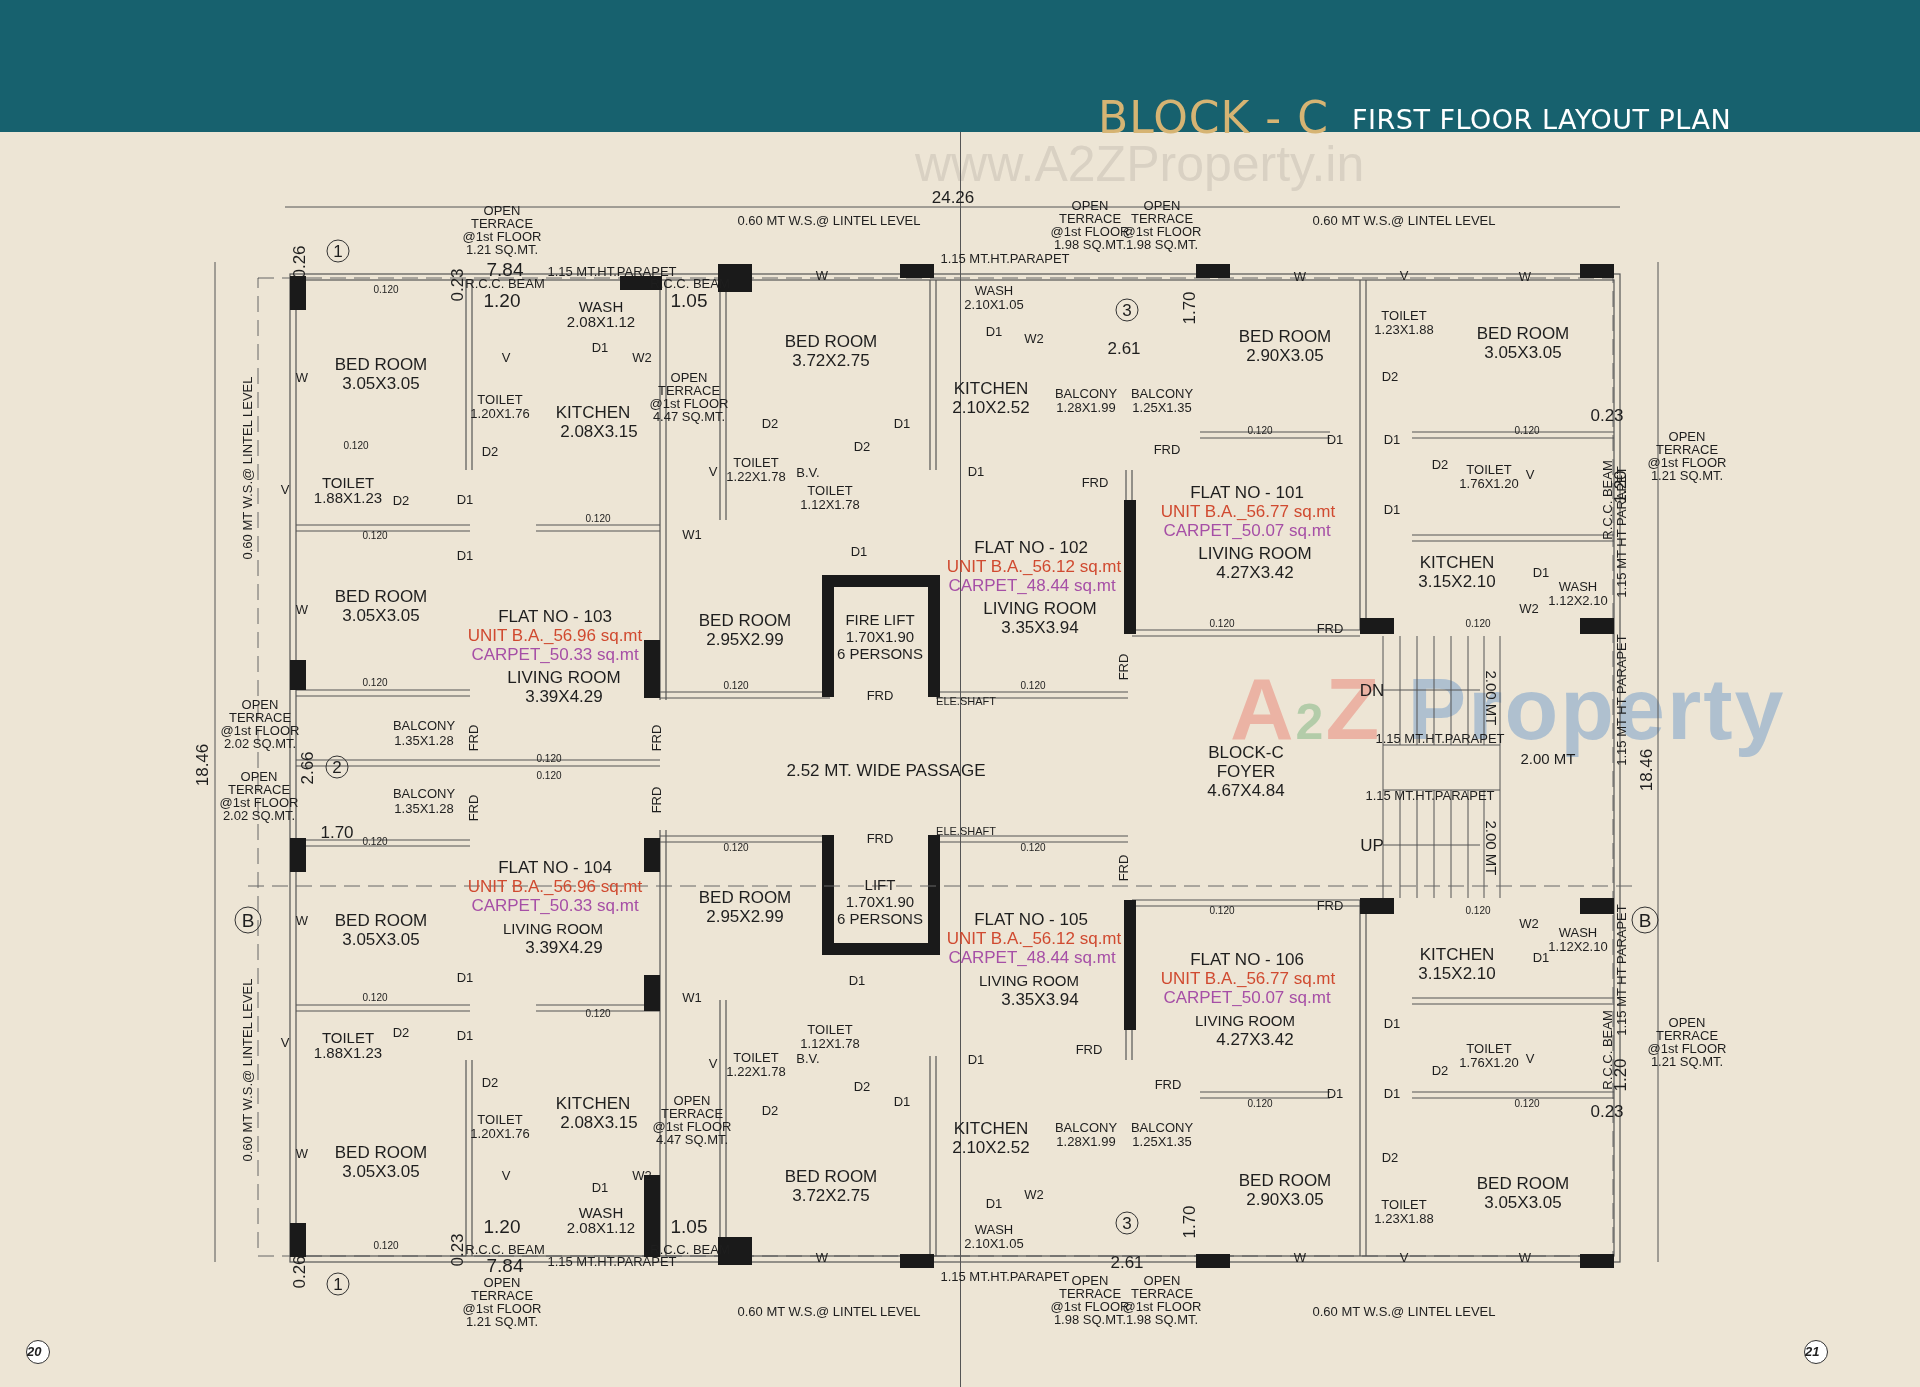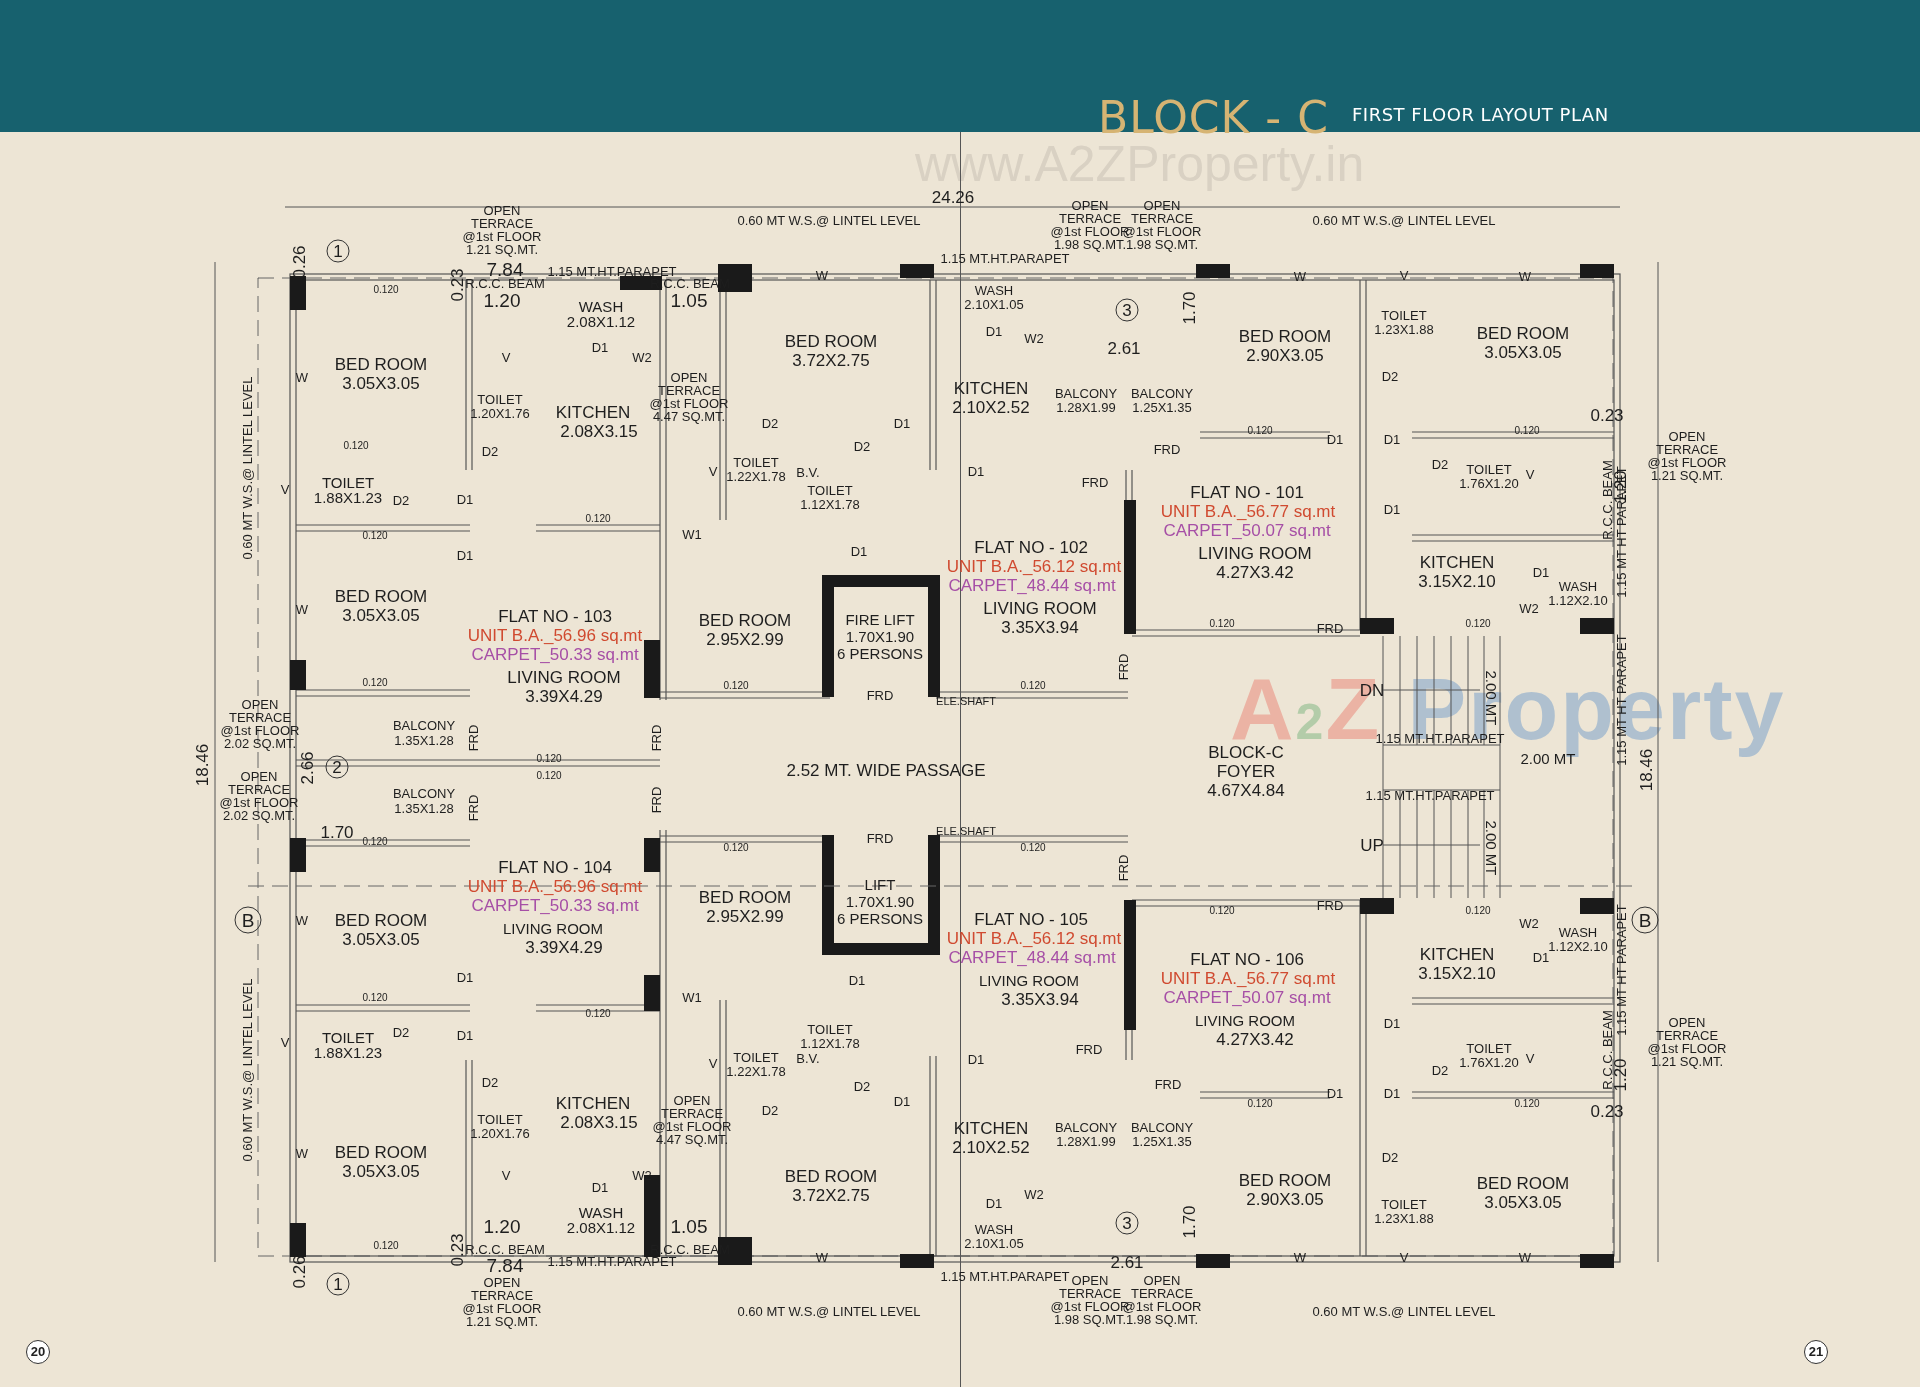--- a/index.html
+++ b/index.html
@@ -1,20 +1,20 @@
 <!DOCTYPE html>
 <html><head>
 <meta charset="utf-8">
 <style>
   html,body{margin:0;padding:0;}
   body{width:1920px;height:1387px;background:#ede5d5;position:relative;overflow:hidden;font-family:"Liberation Sans",sans-serif;}
   .header{position:absolute;left:0;top:0;width:1920px;height:132px;background:#17616e;}
   .title-block{position:absolute;left:1098px;top:92px;font-family:"DejaVu Sans",sans-serif;font-weight:normal;font-size:44px;color:#d6b473;letter-spacing:1px;}
-  .title-sub{position:absolute;left:1352px;top:104px;font-family:"DejaVu Sans",sans-serif;font-size:18px;color:#ffffff;letter-spacing:0.5px;}
-  .page-no{position:absolute;width:22px;height:22px;border:1.5px solid #333;border-radius:50%;background:#fff;font-family:"Liberation Sans",sans-serif;font-weight:bold;font-size:13px;text-align:center;line-height:22px;color:#222;}
+  .title-sub{position:absolute;left:1352px;top:104px;font-family:"DejaVu Sans",sans-serif;font-size:27px;color:#ffffff;letter-spacing:0.5px;}
+  .page-no{position:absolute;width:22px;height:22px;border:1.5px solid #333;border-radius:50%;background:#fff;font-family:"Liberation Sans",sans-serif;font-weight:bold;font-size:13px;text-align:left;line-height:22px;color:#222;font-style:italic;}
   .watermark{position:absolute;left:915px;top:135px;font-family:"Liberation Sans",sans-serif;font-size:50px;color:#d6cec0;opacity:0.85;}
   .spine{position:absolute;left:960px;top:132px;width:1px;height:1255px;background:#555;}
   svg{position:absolute;left:0;top:0;}
   .lbl{font-family:"Liberation Sans",sans-serif;fill:#1e1e1e;}
   .red{fill:#d04a30;}
   .pur{fill:#a64fa6;}
   .wm2{position:absolute;left:1230px;top:658px;font-family:"Liberation Sans",sans-serif;font-weight:bold;font-size:88px;opacity:0.35;letter-spacing:2px;text-align:right;}
   .wm2 .a{color:#e8584a;} .wm2 .b{color:#4aa05a;} .wm2 .c{color:#3d7ec6;}
 </style>
 </head>

